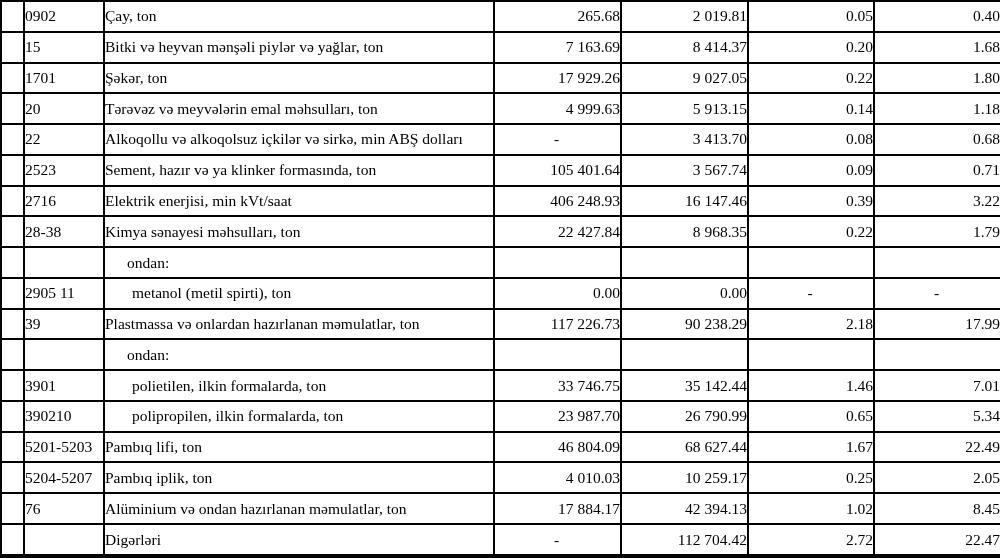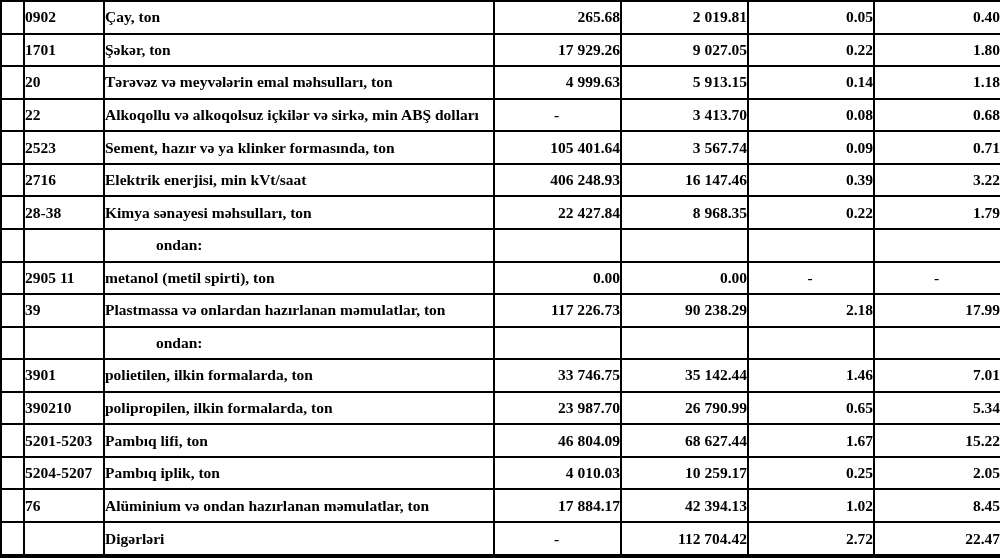--- a/index.html
+++ b/index.html
@@ -5,21 +5,20 @@
   html, body {
     margin: 0;
     padding: 0;
     background: #ffffff;
   }
   .page {
     width: 1000px;
     height: 558px;
     background: #0f172a;
     overflow: hidden;
-    font-weight: bold;
   }
   table.commodity-table {
     border-collapse: collapse;
     table-layout: fixed;
     width: 1000px;
     height: 558px;
     font-family: "Liberation Serif", "DejaVu Serif", serif;
     font-size: 15.5px;
     color: #000000;
     background: #ffffff;
@@ -40,22 +39,22 @@
     text-align: left;
     padding-left: 4px;
     padding-right: 2px;
   }
   td.c-name {
     text-align: left;
     padding-left: 5px;
     padding-right: 3px;
     margin-left: 30px;
   }
-  td.c-name.indent-1 { }
-  td.c-name.indent-2 { padding-left: 51px; }
+  td.c-name.indent-1 { padding-left: 27px; }
+  td.c-name.indent-2 { padding-left: 22px; }
   td.c-num {
     text-align: right;
     padding-right: 12px;
     padding-left: 2px;
   }
   td.c-num.dash {
     text-align: center;
     padding-right: 2px;
   }
 </style>
@@ -78,20 +77,29 @@
           <td class="c-blank"></td>
           <td class="c-code">0902</td>
           <td class="c-name indent-0">Çay, ton</td>
           <td class="c-num">265.68</td>
           <td class="c-num">2 019.81</td>
           <td class="c-num">0.05</td>
           <td class="c-num">0.40</td>
         </tr>
         <tr>
           <td class="c-blank"></td>
+          <td class="c-code">15</td>
+          <td class="c-name indent-0">Bitki və heyvan mənşəli piylər və yağlar, ton</td>
+          <td class="c-num">7 163.69</td>
+          <td class="c-num">8 414.37</td>
+          <td class="c-num">0.20</td>
+          <td class="c-num">1.68</td>
+        </tr>
+        <tr>
+          <td class="c-blank"></td>
           <td class="c-code">1701</td>
           <td class="c-name indent-0">Şəkər, ton</td>
           <td class="c-num">17 929.26</td>
           <td class="c-num">9 027.05</td>
           <td class="c-num">0.22</td>
           <td class="c-num">1.80</td>
         </tr>
         <tr>
           <td class="c-blank"></td>
           <td class="c-code">20</td>
@@ -191,21 +199,21 @@
           <td class="c-num">0.65</td>
           <td class="c-num">5.34</td>
         </tr>
         <tr>
           <td class="c-blank"></td>
           <td class="c-code">5201-5203</td>
           <td class="c-name indent-0">Pambıq lifi, ton</td>
           <td class="c-num">46 804.09</td>
           <td class="c-num">68 627.44</td>
           <td class="c-num">1.67</td>
-          <td class="c-num">15.22</td>
+          <td class="c-num">22.49</td>
         </tr>
         <tr>
           <td class="c-blank"></td>
           <td class="c-code">5204-5207</td>
           <td class="c-name indent-0">Pambıq iplik, ton</td>
           <td class="c-num">4 010.03</td>
           <td class="c-num">10 259.17</td>
           <td class="c-num">0.25</td>
           <td class="c-num">2.05</td>
         </tr>

